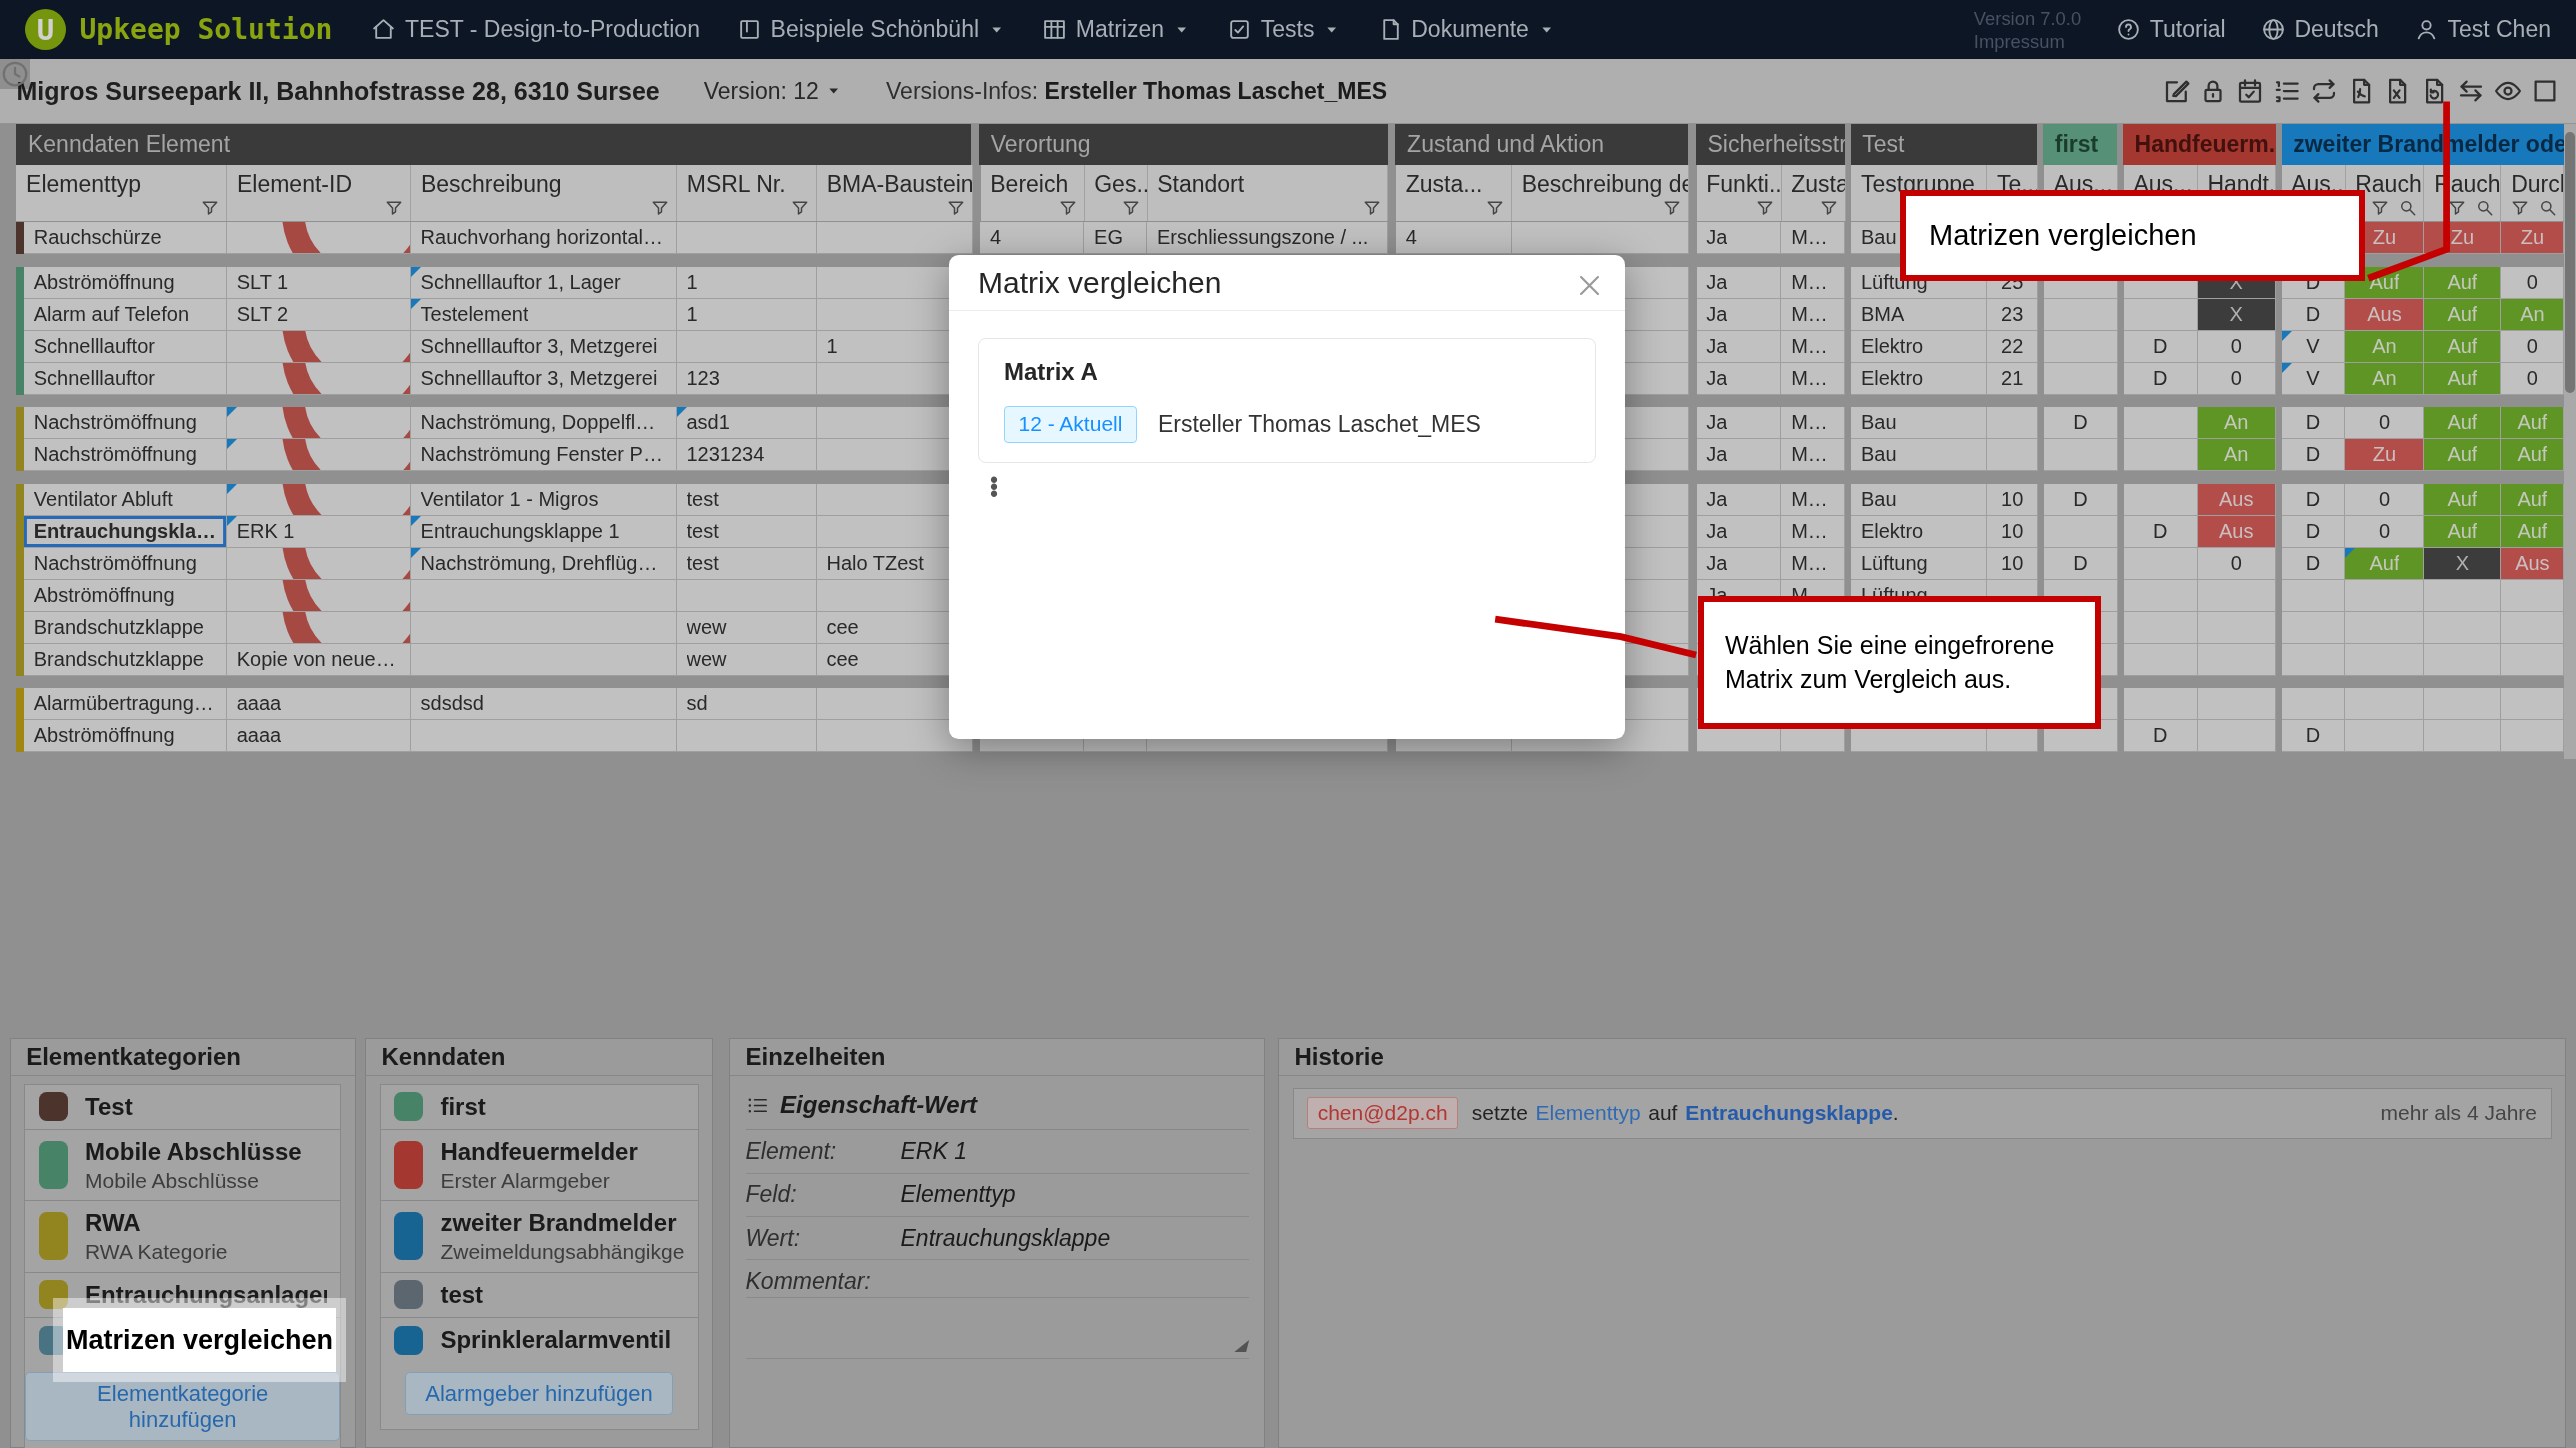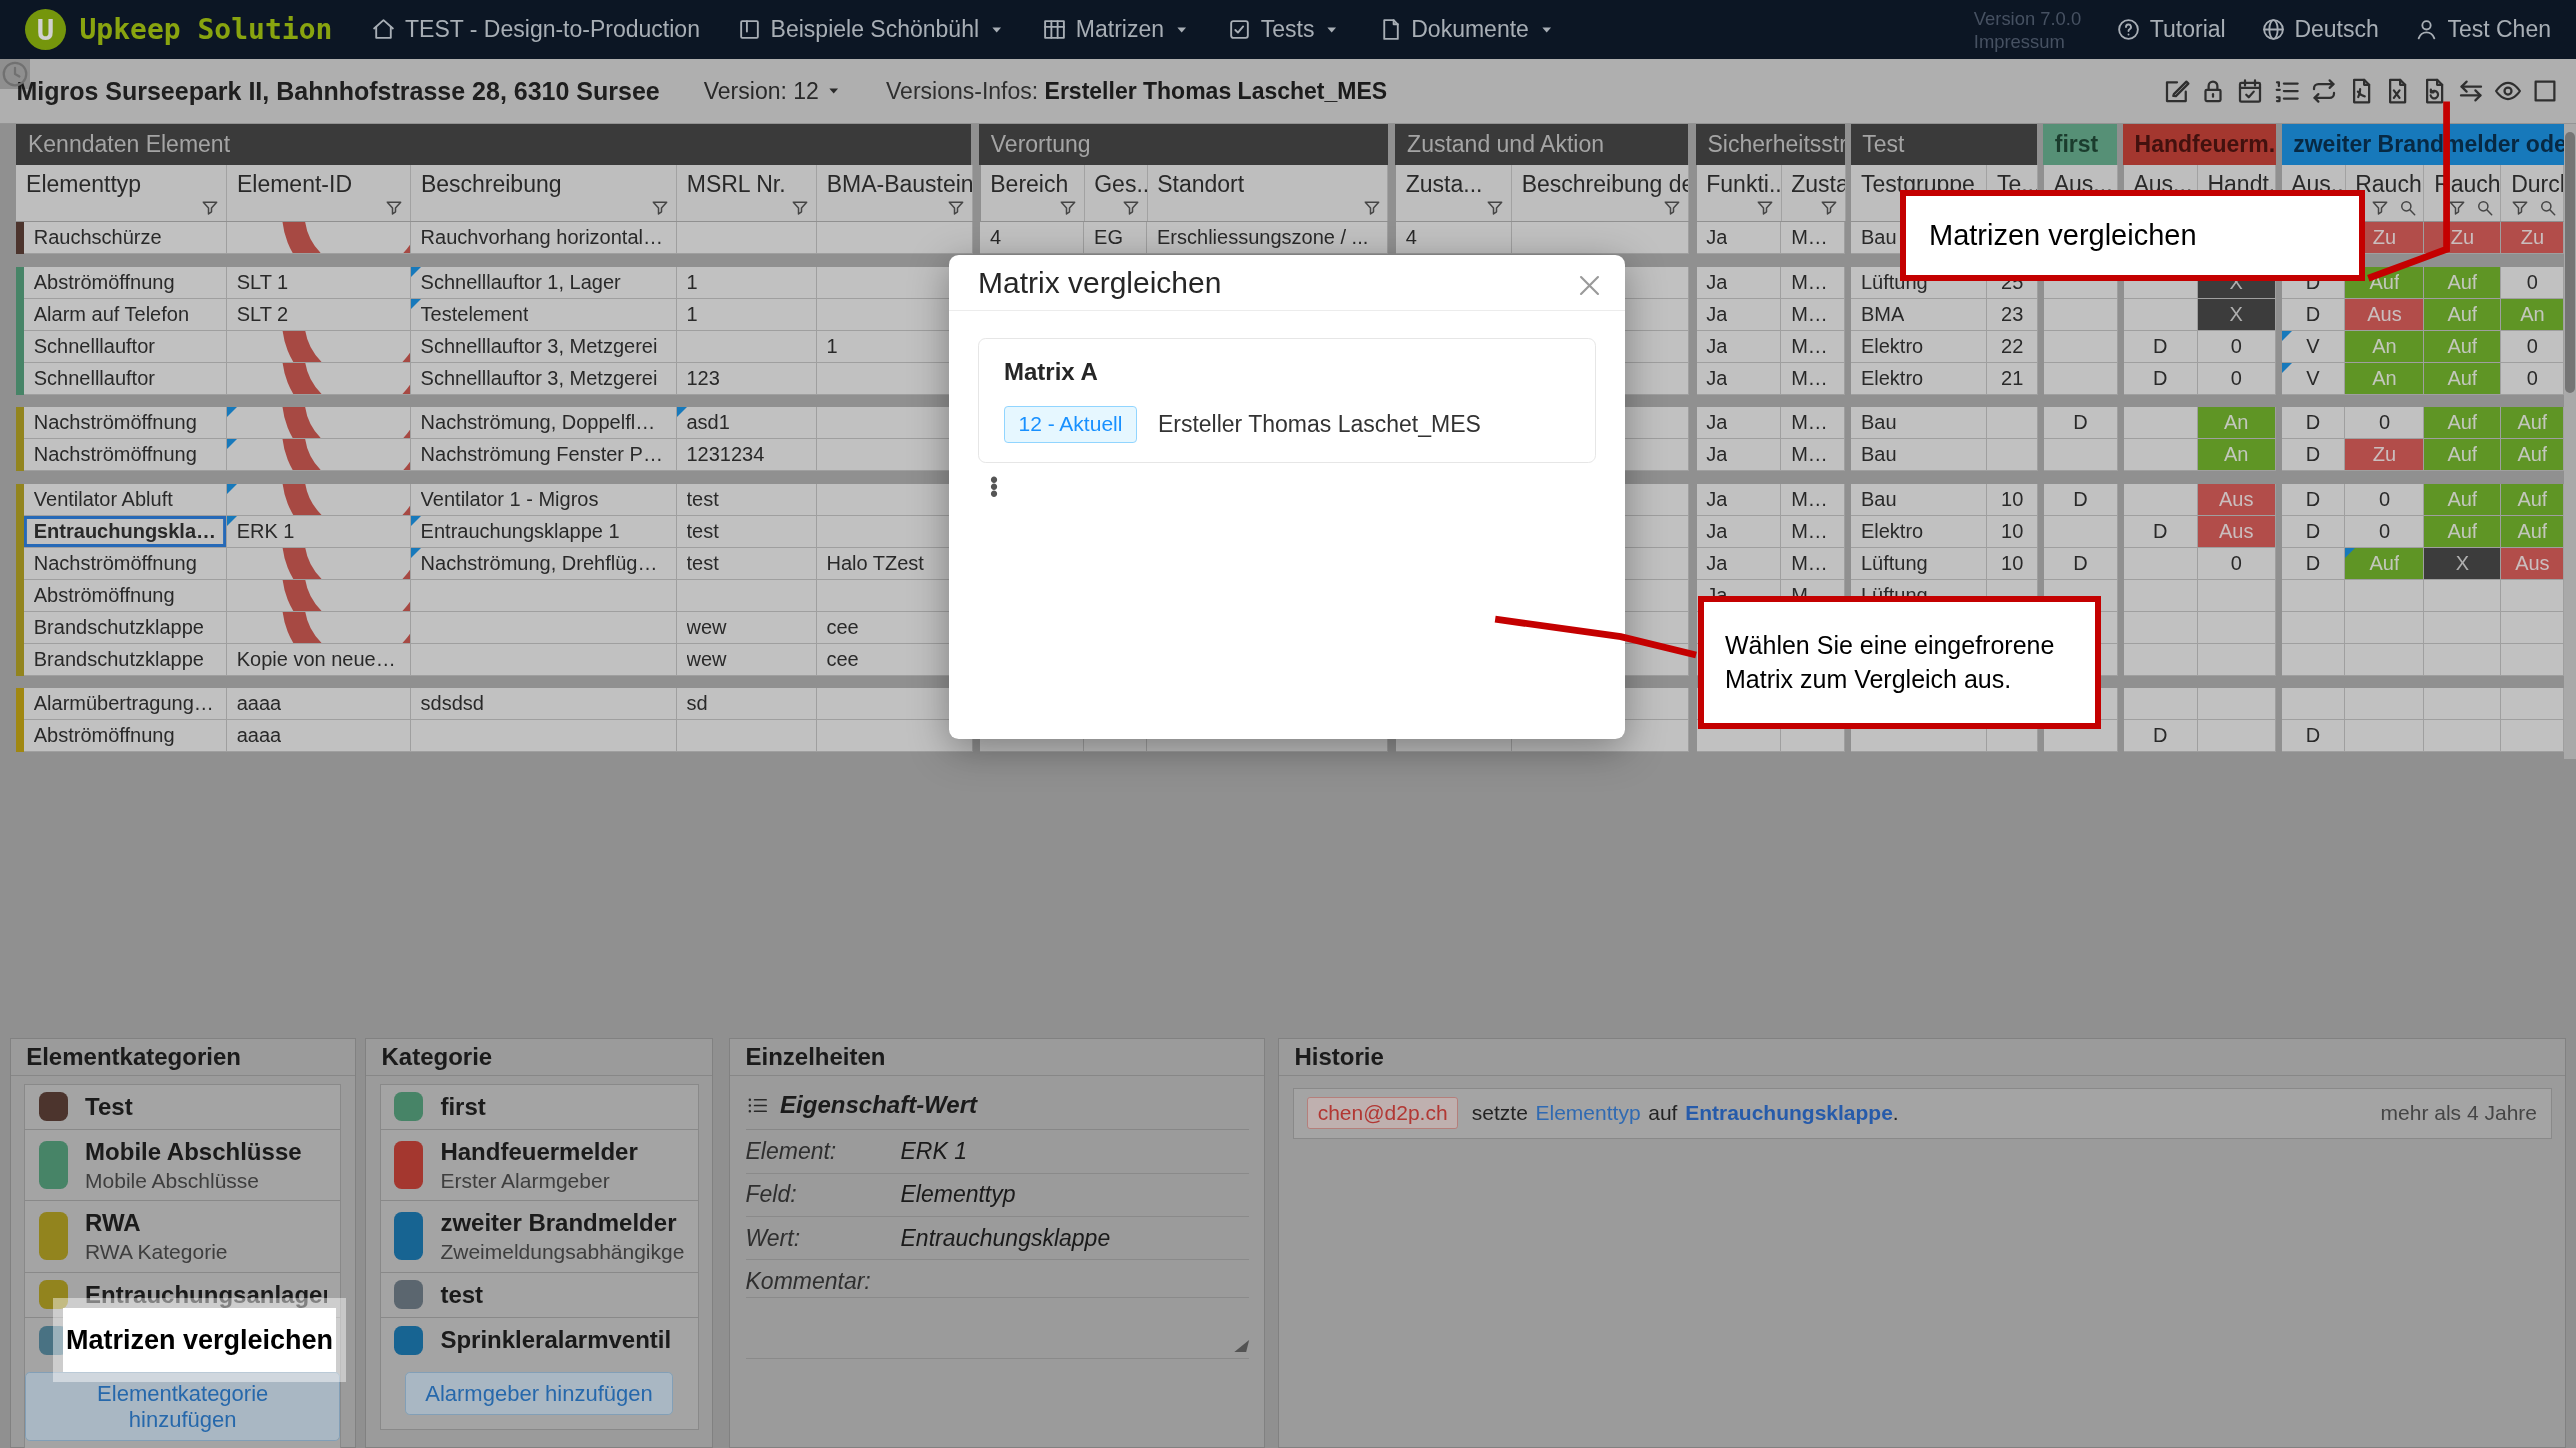--- a/index.html
+++ b/index.html
@@ -1722,21 +1722,21 @@
         <span class="swatch" style="height:29px;background:#5a8ca0;"></span>
         <span style="overflow:hidden;">
           <div class="t1"></div>
         </span>
       </div>
       <div class="addbtn-row"><span class="addbtn">Elementkategorie hinzufügen</span></div>
     </div>
 </div>
 
 <div class="panel" style="left:365px;width:348px;">
-  <div class="panel-h">Kategorie</div>
+  <div class="panel-h">Kenndaten</div>
   <div class="plist" id="alarm-list">
       <div class="pitem">
         <span class="swatch" style="height:29px;background:#57a17e;"></span>
         <span style="overflow:hidden;">
           <div class="t1">first</div>
         </span>
       </div>
       <div class="pitem">
         <span class="swatch" style="height:48px;background:#c9443a;"></span>
         <span style="overflow:hidden;">

